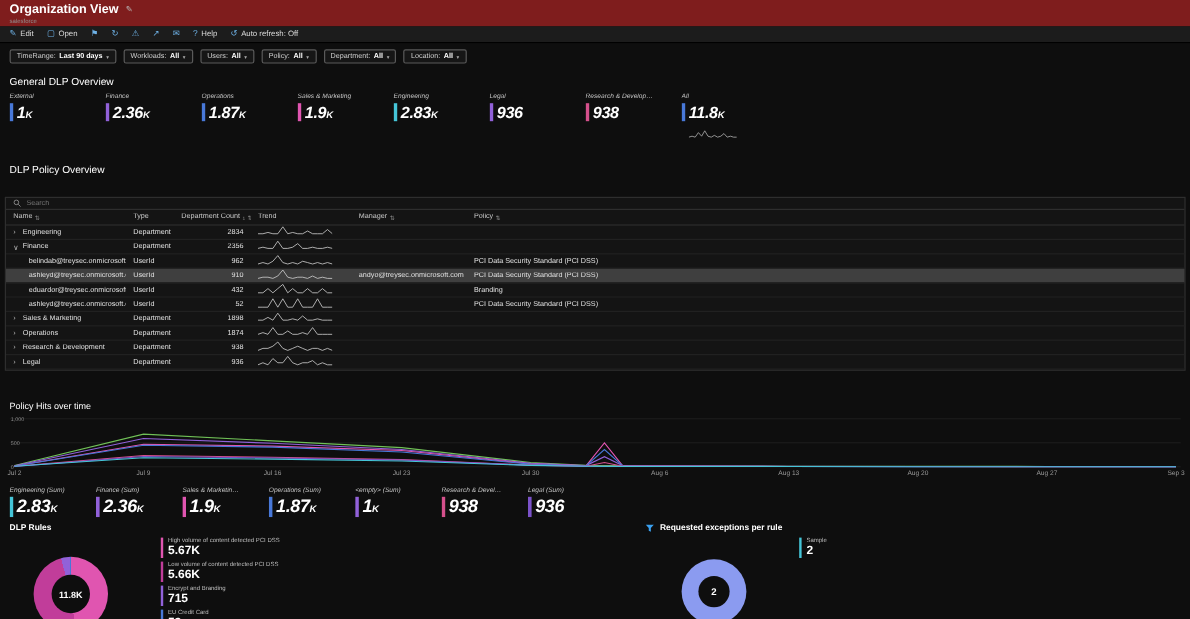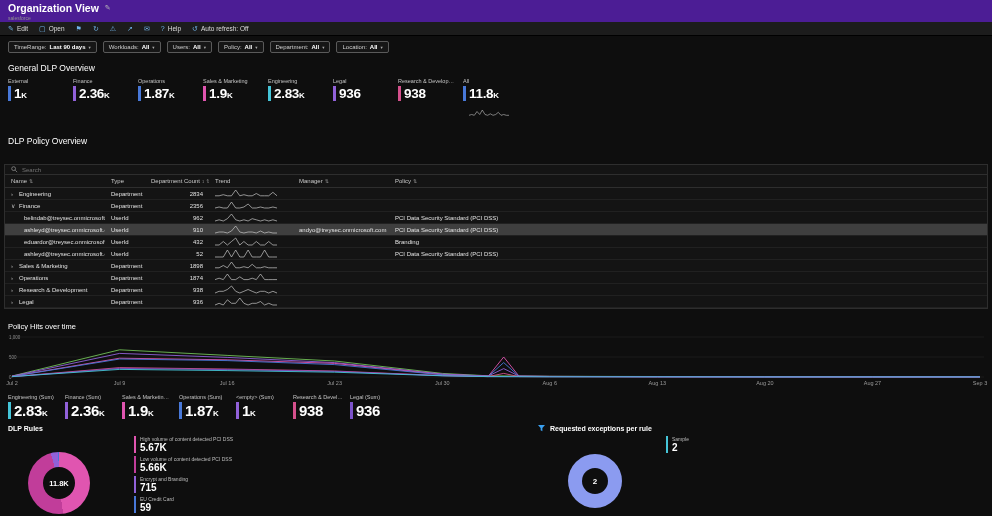--- a/index.html
+++ b/index.html
@@ -1,43 +1,43 @@
 <!DOCTYPE html>
 <html><head>
 <meta charset="utf-8">
 <style>
   * { margin:0; padding:0; box-sizing:border-box; }
   html,body { width:992px; height:516px; overflow:hidden; }
   body { background:#0e0e0e; color:#fff; font-family:"Liberation Sans", sans-serif; }
 
   
-  .titlebar { background:#4c1d95; padding:2px 8px 1px; }
+  .titlebar { background:#7f1d1d; padding:2px 8px 1px; }
   .title-row { display:flex; align-items:center; gap:6px; }
   .page-title { font-size:10.5px; font-weight:bold; }
   .title-pencil { font-size:7px; color:#bbb; }
   .subtitle { font-size:5px; color:#909090; margin-top:1px; }
 
   
   .toolbar { background:#1c1c1c; border-bottom:1px solid #000; display:flex; align-items:center; gap:11px; padding:3px 8px; font-size:6.5px; color:#ddd; height:14px; }
   .tb-btn { display:flex; align-items:center; gap:3px; cursor:default; }
   .tb-ic { color:#6fb3e8; font-size:7px; line-height:1; }
 
   
   .filterbar { display:flex; gap:6px; padding:5px 8px 4px; }
   .pill { border:1px solid #5a5a5a; border-radius:2px; padding:2px 5px; font-size:6px; display:flex; gap:3px; align-items:center; color:#cfcfcf; background:#161616; }
   .pill b { color:#fff; font-weight:bold; }
   .pill .chev { font-size:4.5px; color:#aaa; }
 
   .section-title { font-size:8.5px; font-weight:normal; padding:0 8px; }
   .st-general { margin-top:6px; }
   .st-policy { margin-top:15px; }
-  .st-hits { margin-top:13px; font-size:7.5px; }
-
-  
-  .kpi-row { display:flex; gap:7px; padding:5px 8px 0; }
+  .st-hits { margin-top:25px; font-size:7.5px; }
+
+  
+  .kpi-row { display:flex; gap:22px; padding:5px 8px 0;font-style:italic; }
   .kpi-card { width:58px; overflow:hidden; }
   .kpi-label { font-size:5.5px; color:#c4c4c4; white-space:nowrap; overflow:hidden; text-overflow:ellipsis; margin-bottom:2px; }
   .kpi-value { display:flex; align-items:center; gap:3px; }
   .kpi-bar { width:3px; height:15px; flex:0 0 3px; }
   .kpi-num { font-size:13.5px; font-weight:bold; letter-spacing:-0.3px; white-space:nowrap; }
   .kpi-suffix { font-size:8px; font-weight:bold; }
   .kpi-spark { margin:2px 0 0 6px; }
   .sums .kpi-card { width:50px; }
   .sums .kpi-num { font-size:15px; }
   .sums .kpi-bar { height:17px; }

